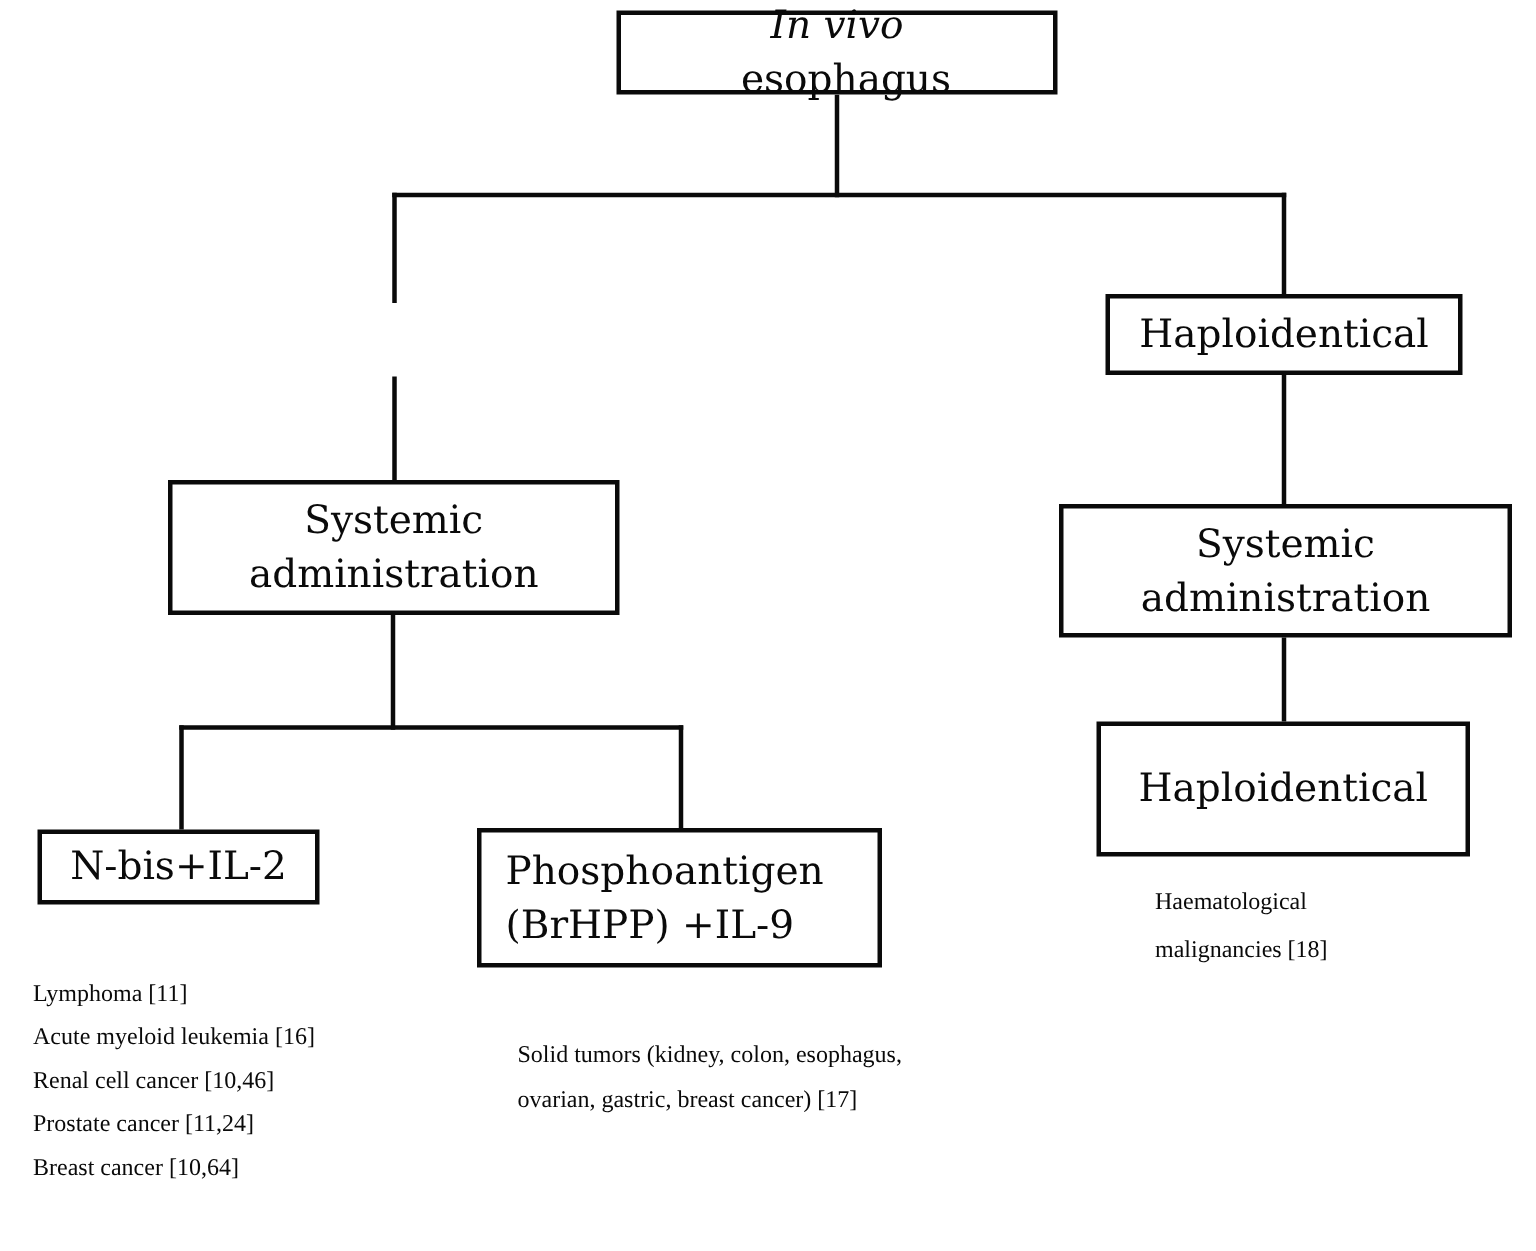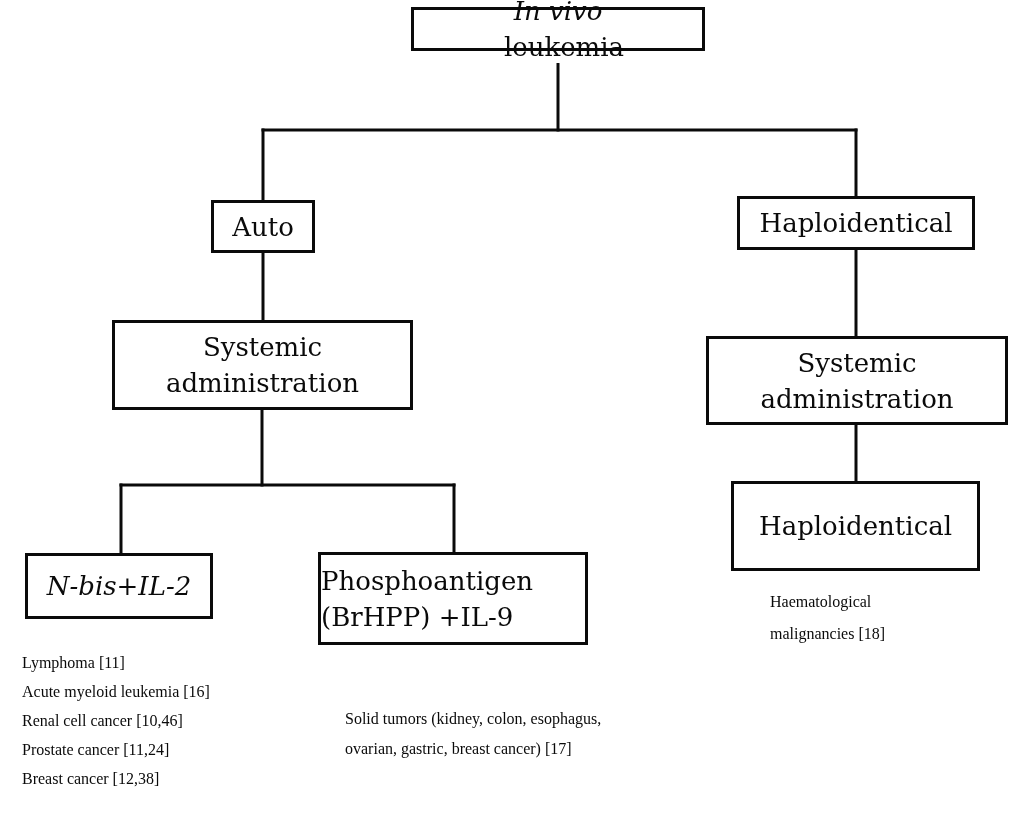--- a/index.html
+++ b/index.html
@@ -29,41 +29,41 @@
     background: #ffffff;
     display: flex;
     flex-direction: column;
     align-items: center;
     justify-content: center;
     font-size: 26px;
     line-height: 36px;
     text-align: center;
     white-space: nowrap;
   }
-  .box-root        { left: 411px; top: 7px;   width: 294px; height: 44px; }
+  .box-root        { left: 411px; top: 7px;   width: 294px; height: 56px; }
   .box-auto        { left: 211px; top: 200px; width: 104px; height: 53px; }
   .box-haplo       { left: 737px; top: 196px; width: 238px; height: 54px; }
   .box-sys-left    { left: 112px; top: 320px; width: 301px; height: 90px; }
   .box-sys-right   { left: 706px; top: 336px; width: 302px; height: 89px; }
-  .box-nbis        { left: 25px;  top: 553px; width: 188px; height: 66px; font-style: italic; }
+  .box-nbis        { left: 25px;  top: 553px; width: 188px; height: 50px; }
   .box-phospho     { left: 318px; top: 552px; width: 270px; height: 93px;
-                     align-items: flex-start; text-align: left; padding-left: 0; }
+                     align-items: flex-start; text-align: left; padding-left: 16px; }
   .box-haplo-zol   { left: 731px; top: 481px; width: 249px; height: 90px; }
   .italic { font-style: italic; }
   .root-rest { margin-left: 12px; }
   .note {
     position: absolute;
     font-family: "Liberation Serif", serif;
     font-size: 16px;
     color: #0a0a0a;
     white-space: nowrap;
   }
   .note-haem  { left: 770px; top: 586px; line-height: 32px; }
   .note-list  { left: 22px;  top: 648px; line-height: 29px; }
-  .note-solid { left: 345px; top: 704px; line-height: 30px; }
+  .note-solid { left: 345px; top: 689px; line-height: 30px; }
 </style>
 </head>
 <body>
 
 <div id="stage">
 
   <svg id="connectors" width="1024" height="834" viewBox="0 0 1024 834">
     <g stroke="#0a0a0a" stroke-width="3" fill="none">
 
       <line x1="558" y1="63" x2="558" y2="131.5"></line>
@@ -85,26 +85,23 @@
       <line x1="121" y1="483.5" x2="121" y2="555"></line>
 
       <line x1="454" y1="483.5" x2="454" y2="554"></line>
 
       <line x1="856" y1="423" x2="856" y2="483"></line>
     </g>
   </svg>
 
   <div class="box box-root">
     <span class="italic">In vivo</span>
-    <span class="root-rest">leukemia</span>
+    <span class="root-rest">esophagus</span>
   </div>
 
-  <div class="box box-auto">
-    <span>Auto</span>
-  </div>
 
   <div class="box box-haplo">
     <span>Haploidentical</span>
   </div>
 
   <div class="box box-sys-left">
     <span>Systemic</span>
     <span>administration</span>
   </div>
 
@@ -129,21 +126,21 @@
   <div class="note note-haem">
     <div>Haematological</div>
     <div>malignancies [18]</div>
   </div>
 
   <div class="note note-list">
     <div>Lymphoma [11]</div>
     <div>Acute myeloid leukemia [16]</div>
     <div>Renal cell cancer [10,46]</div>
     <div>Prostate cancer [11,24]</div>
-    <div>Breast cancer [12,38]</div>
+    <div>Breast cancer [10,64]</div>
   </div>
 
   <div class="note note-solid">
     <div>Solid tumors (kidney, colon, esophagus,</div>
     <div>ovarian, gastric, breast cancer) [17]</div>
   </div>
 
 </div>
 
 </body></html>

